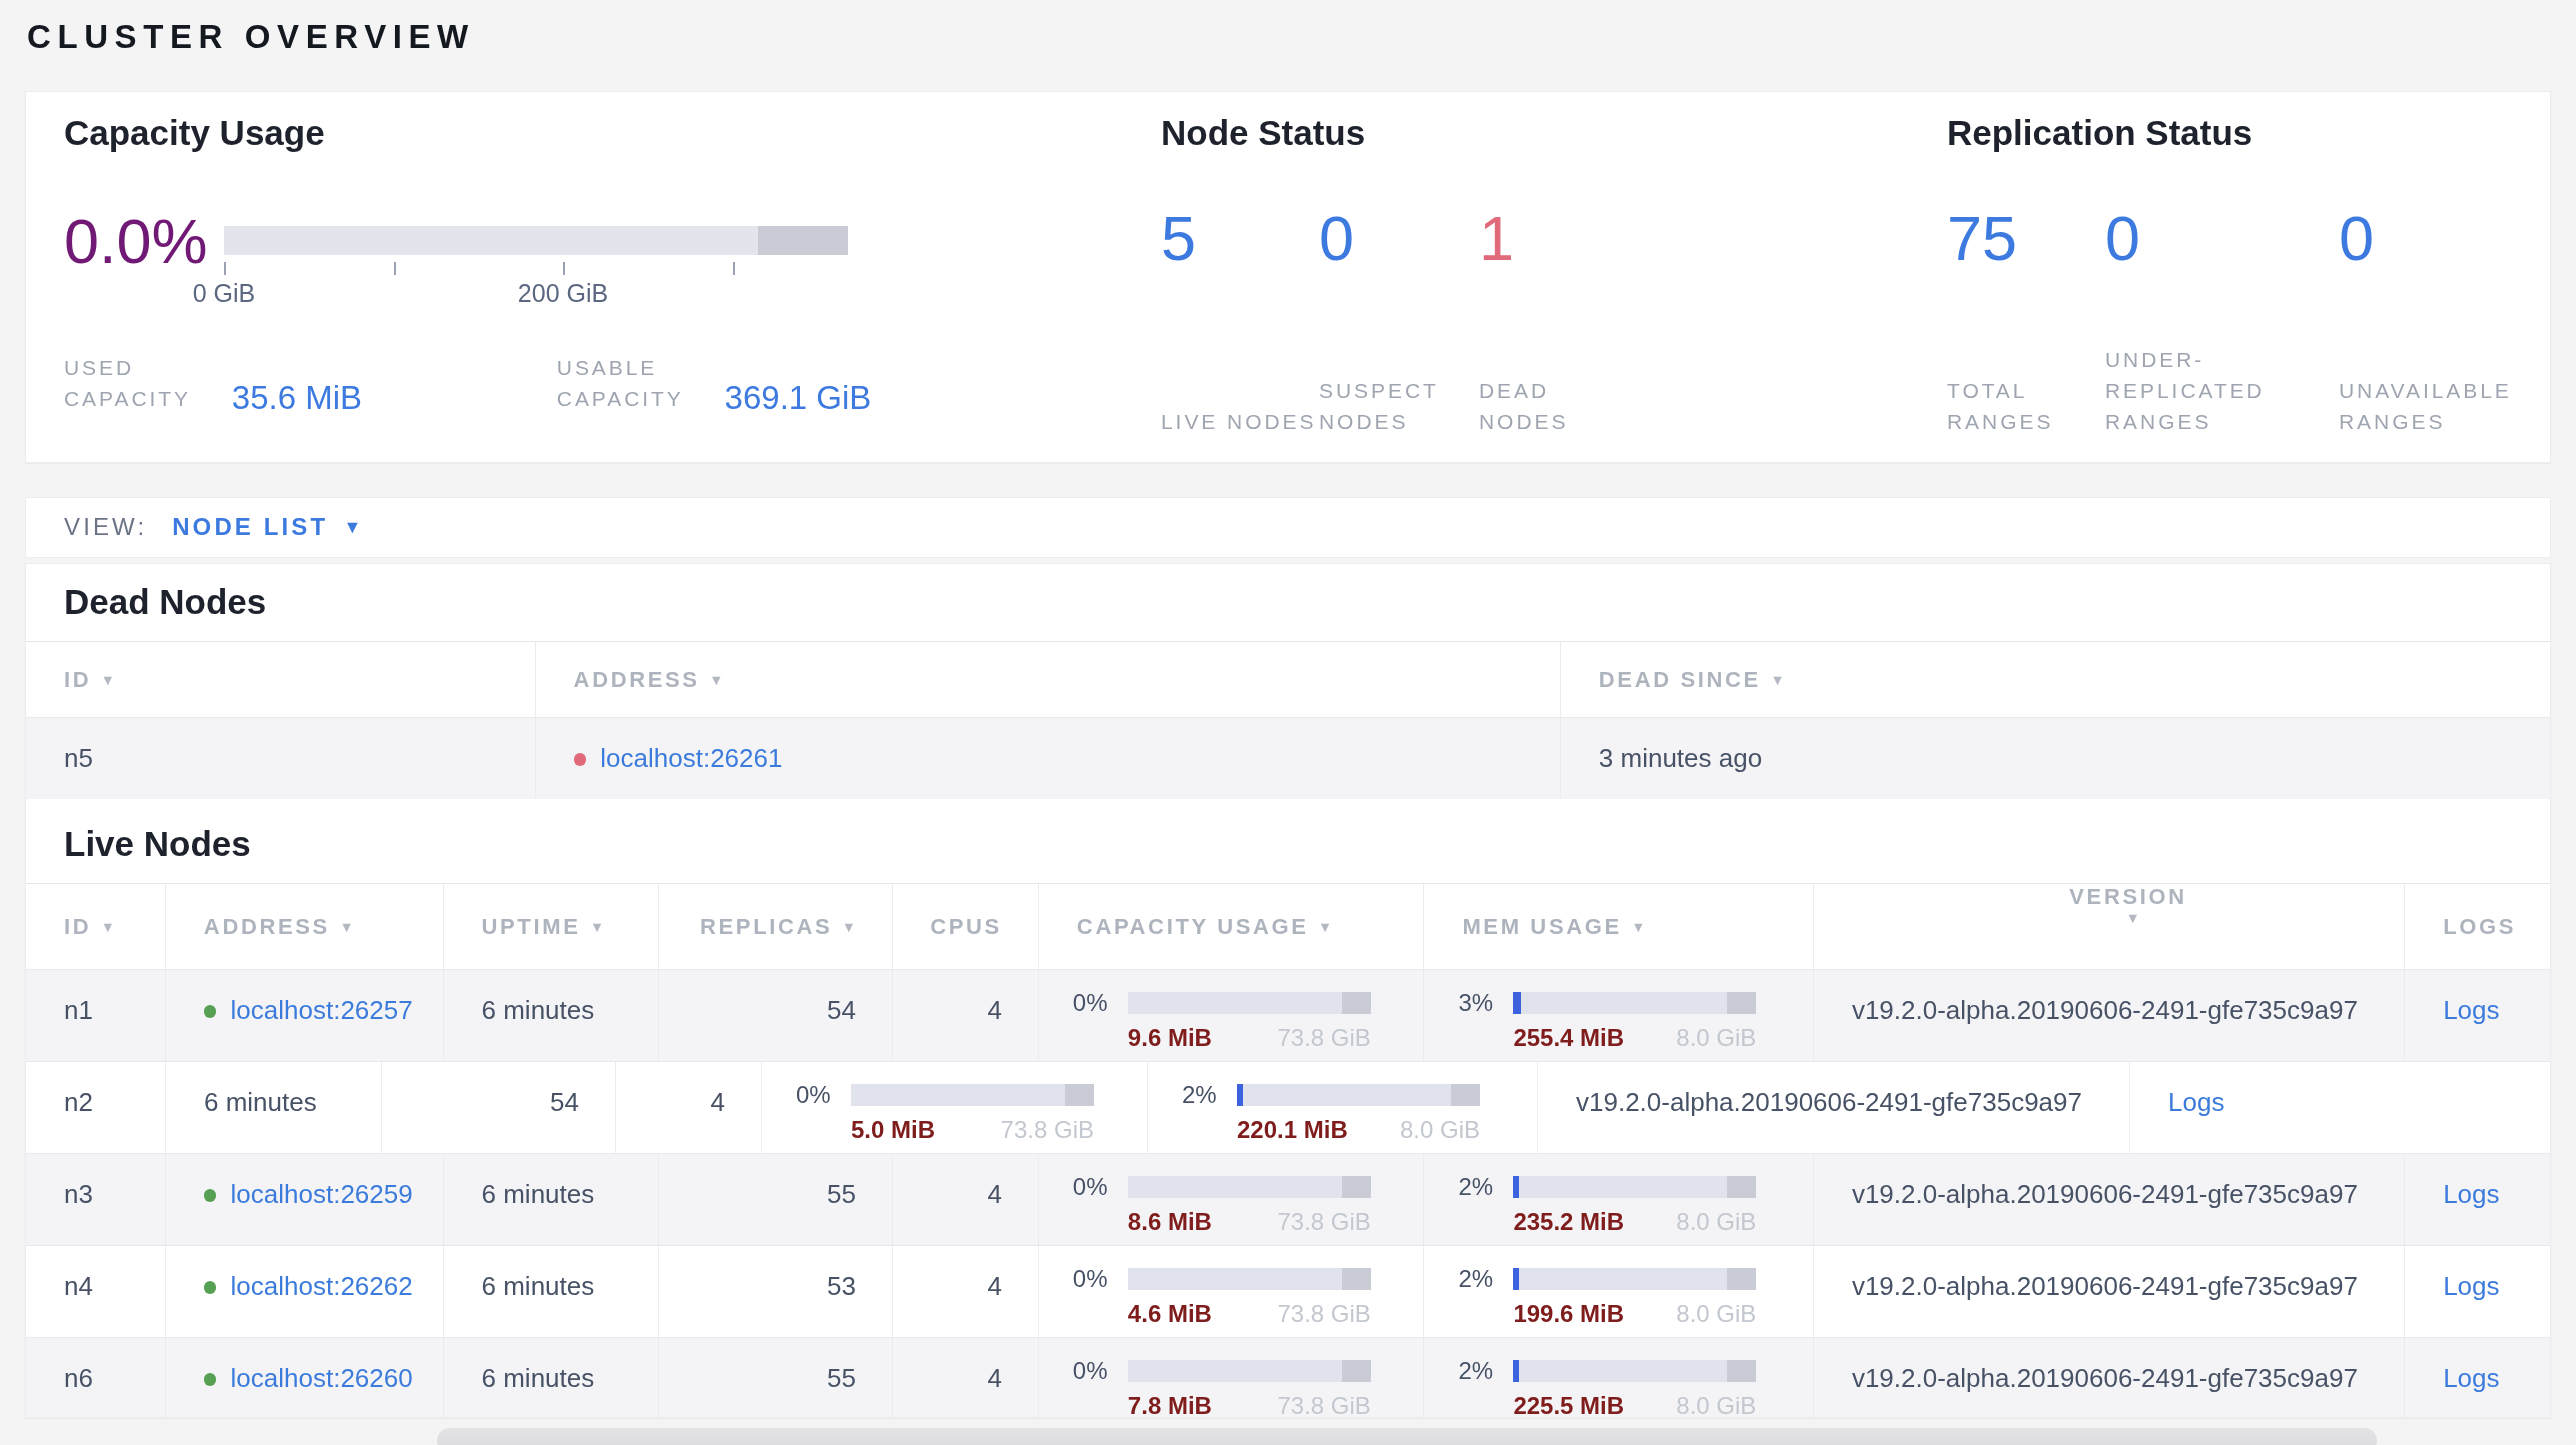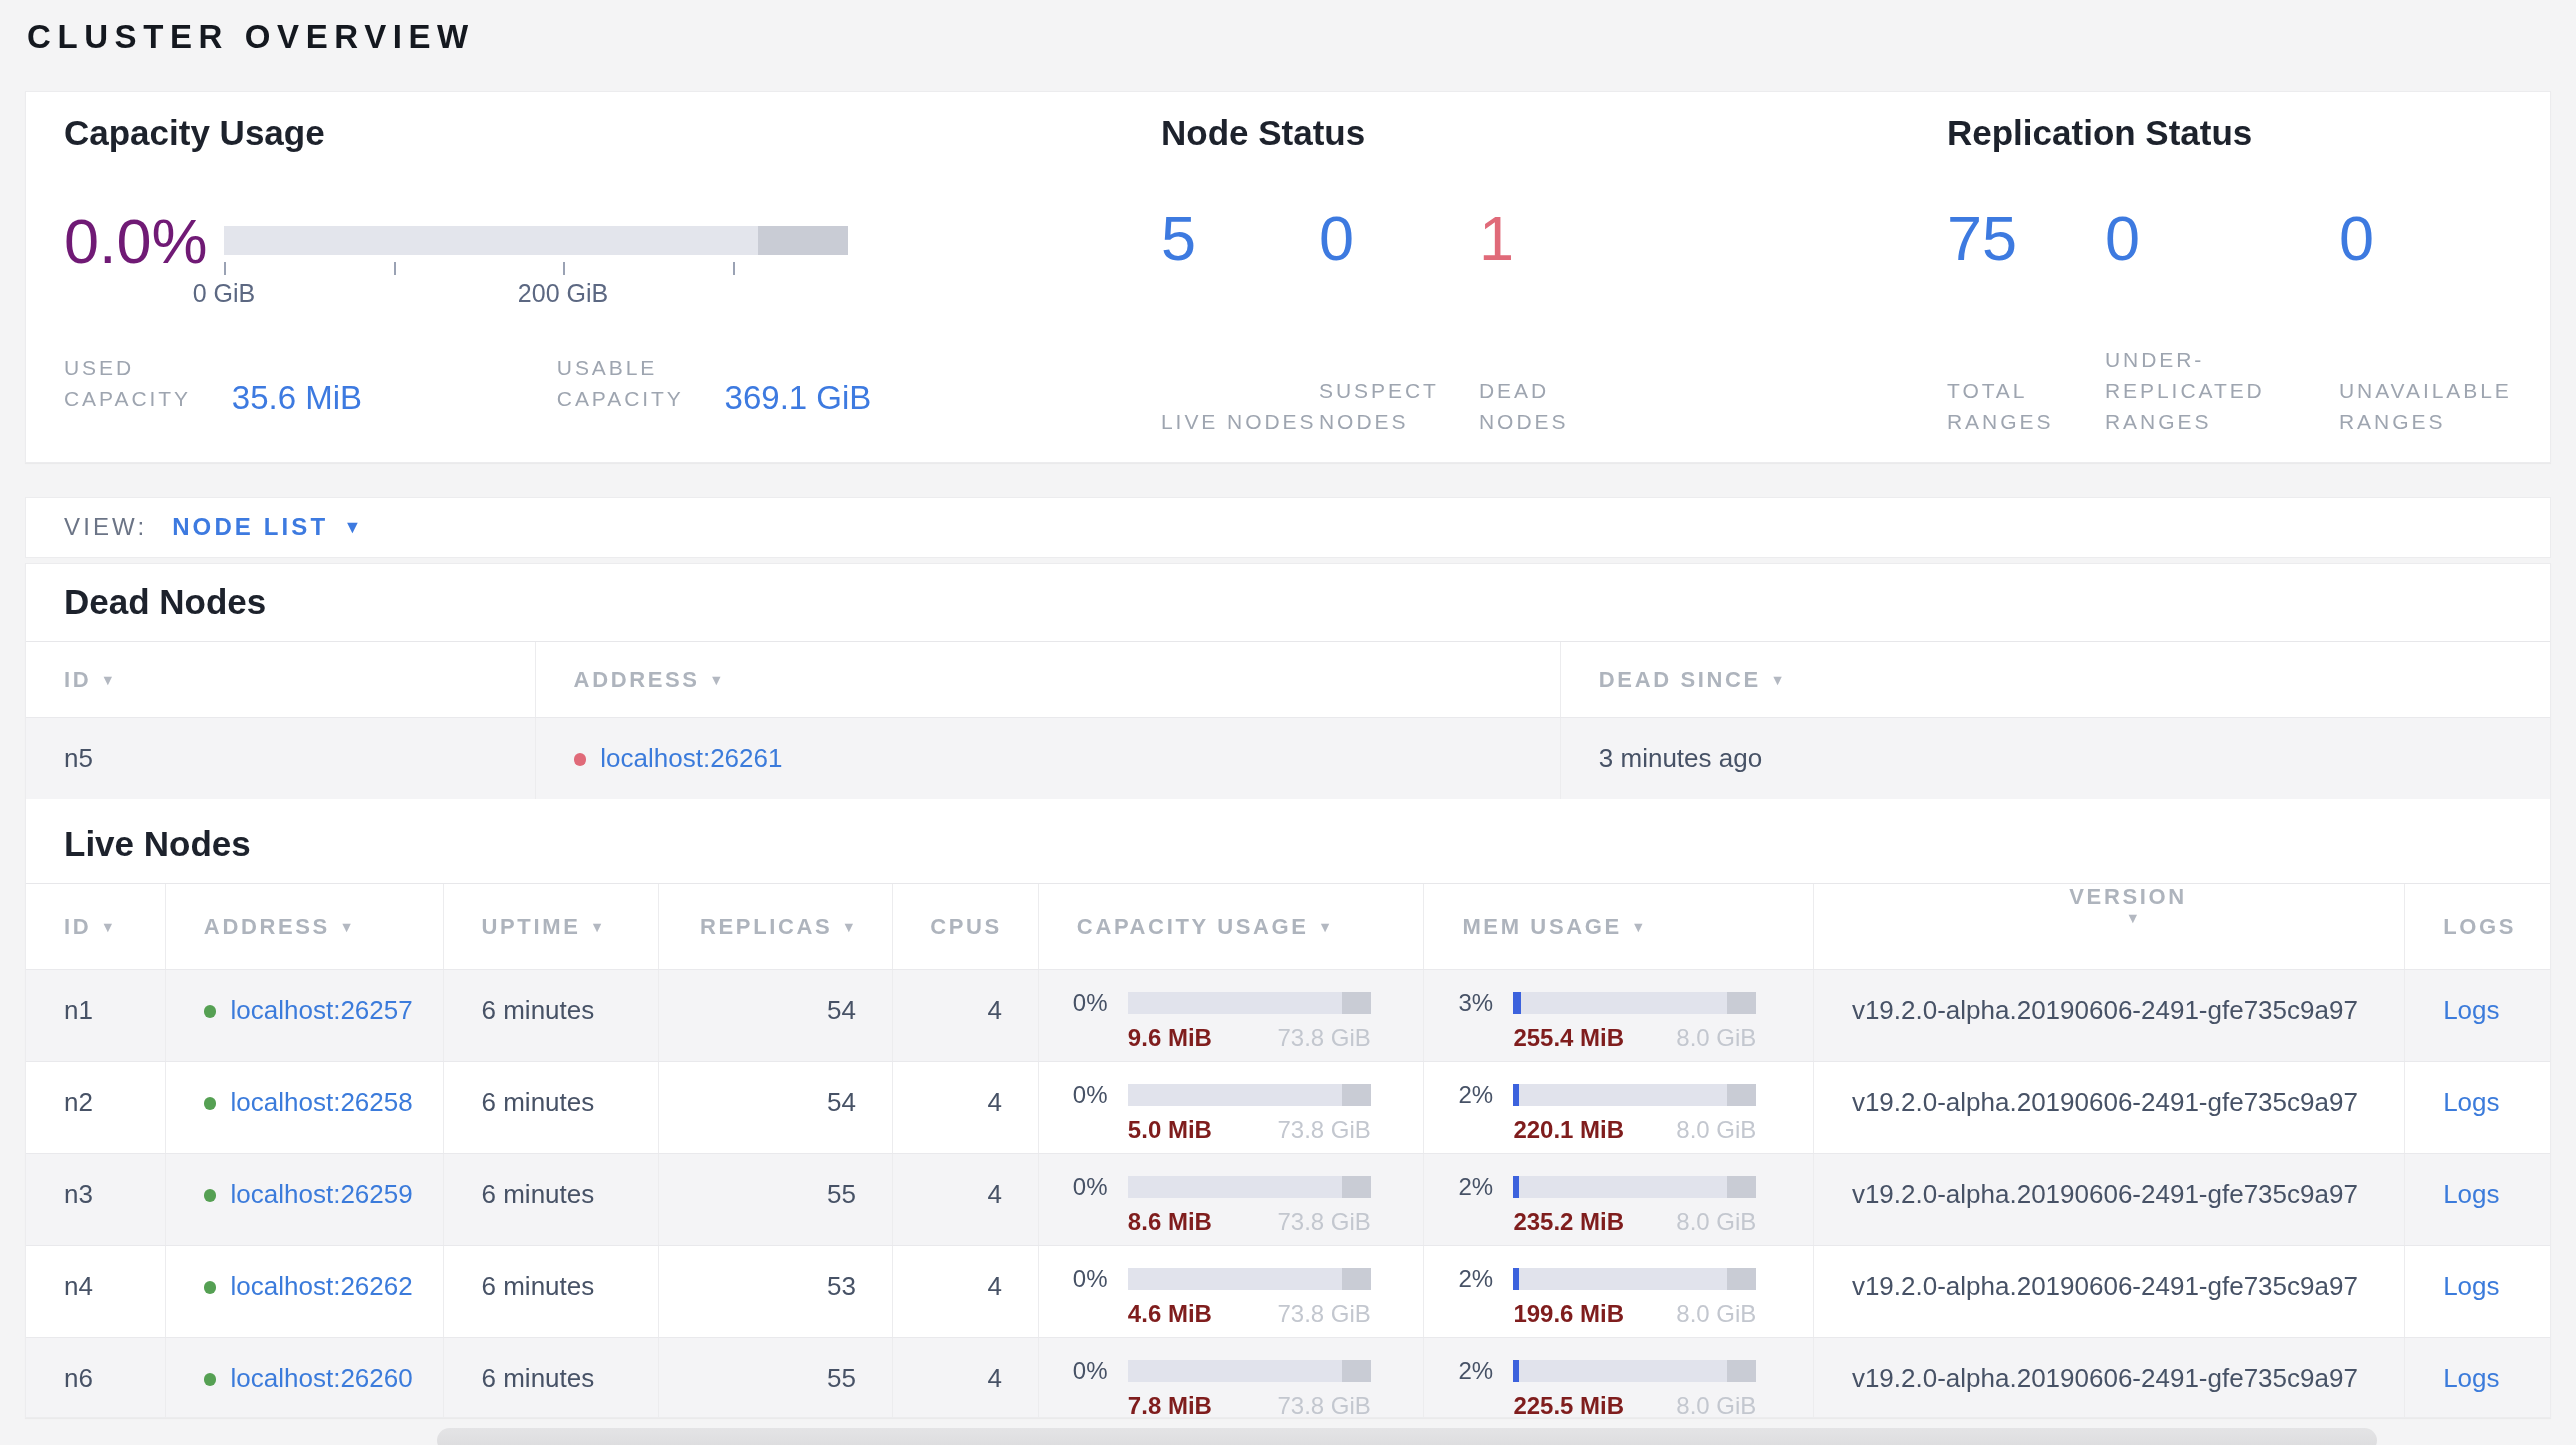--- a/index.html
+++ b/index.html
@@ -282,21 +282,20 @@
             <div class="usage-bottom">
               <span class="usage-used">255.4 MiB</span>
               <span class="usage-total">8.0 GiB</span>
             </div>
           </div>
           <div class="td" style="width: 592px;">v19.2.0-alpha.20190606-2491-gfe735c9a97</div>
           <div class="td" style="width: 145px;"><a class="link">Logs</a></div>
         </div>
         <div class="tr live-tr">
           <div class="td" style="width: 140px;">n2</div>
-          <div class="td" style="width: 278px;"><span class="dot green"></span><a class="link">localhost:26258</a></div>
           <div class="td" style="width: 216px;">6 minutes</div>
           <div class="td al-right" style="width: 234px;">54</div>
           <div class="td al-right" style="width: 146px;">4</div>
           <div class="td usage" style="width: 386px;">
             <div class="usage-top">
               <span class="usage-pct">0%</span>
               <div class="minibar">
                 <div class="darkseg"></div>
               </div>
             </div>

